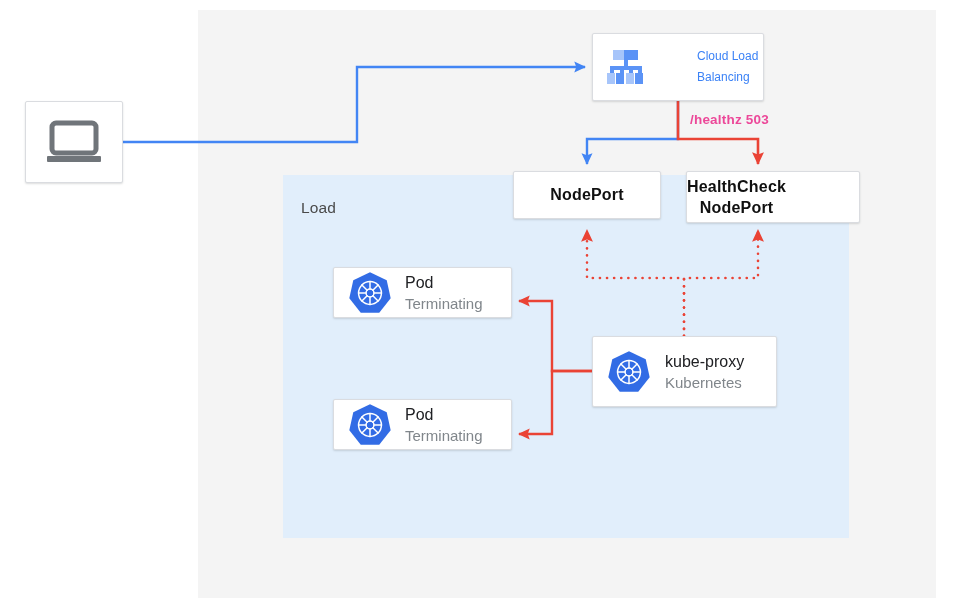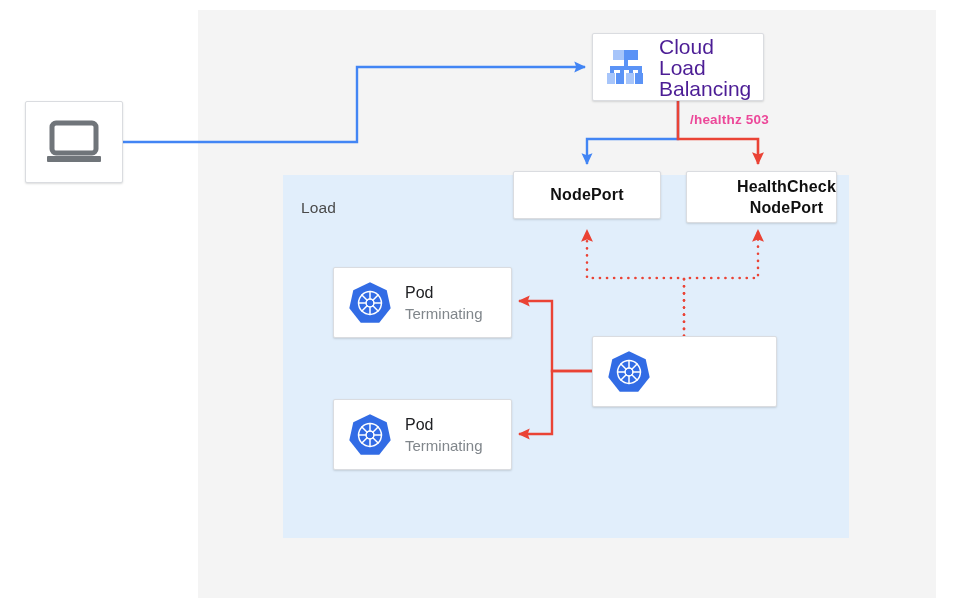--- a/index.html
+++ b/index.html
@@ -60,58 +60,59 @@
 
   
   #clb-box {
     left: 592px; top: 33px;
     width: 172px; height: 68px;
     display: flex; align-items: center;
     padding-left: 11px;
     gap: 11px;
   }
   #clb-label {
-    font-size: 21px;
-    color: #4c1d95;
+    font-size: 12px;
+    color: #3b82f6;
     line-height: 21px;
     white-space: pre-line;
+    margin-left: 38px;
   }
 
   
   #nodeport-box {
     left: 513px; top: 171px;
     width: 148px; height: 48px;
     display: flex; align-items: center; justify-content: center;
   }
   #nodeport-box .txt {
     font-size: 16px;
     font-weight: bold;
     color: #101010;
     letter-spacing: 0.2px;
   }
 
   
   #hc-box {
     left: 686px; top: 171px;
-    width: 151px; height: 52px;
-    display: flex; align-items: center; justify-content: flex-end;
+    width: 174px; height: 52px;
+    display: flex; align-items: center; justify-content: flex-start;
     text-align: center;
   }
   #hc-box .txt {
     font-size: 16px;
     font-weight: bold;
     color: #101010;
     line-height: 21px;
     letter-spacing: 0.2px;
     white-space: pre-line;
   }
 
   
   .pod-box {
-    width: 179px; height: 71px;
+    width: 179px; height: 51px;
     display: flex; align-items: center;
     padding-left: 14px;
     gap: 13px;
   }
   #pod-box-1 { left: 333px; top: 267px; }
   #pod-box-2 { left: 333px; top: 399px; }
   .pod-title {
     font-size: 16px;
     color: #202124;
     line-height: 21px;
@@ -294,15 +295,19 @@
           <line x1="50" y1="59" x2="50" y2="76"></line>
           <line x1="24" y1="50" x2="41" y2="50"></line>
           <line x1="59" y1="50" x2="76" y2="50"></line>
           <line x1="31.6" y1="31.6" x2="43.6" y2="43.6"></line>
           <line x1="56.4" y1="56.4" x2="68.4" y2="68.4"></line>
           <line x1="68.4" y1="31.6" x2="56.4" y2="43.6"></line>
           <line x1="43.6" y1="56.4" x2="31.6" y2="68.4"></line>
         </g>
       </svg>
     </span>
+    <span class="txtblock">
+      <span class="kp-title">kube-proxy</span>
+      <span class="kp-sub">Kubernetes</span>
+    </span>
   </div>
 
 </div>
 
 </body></html>

